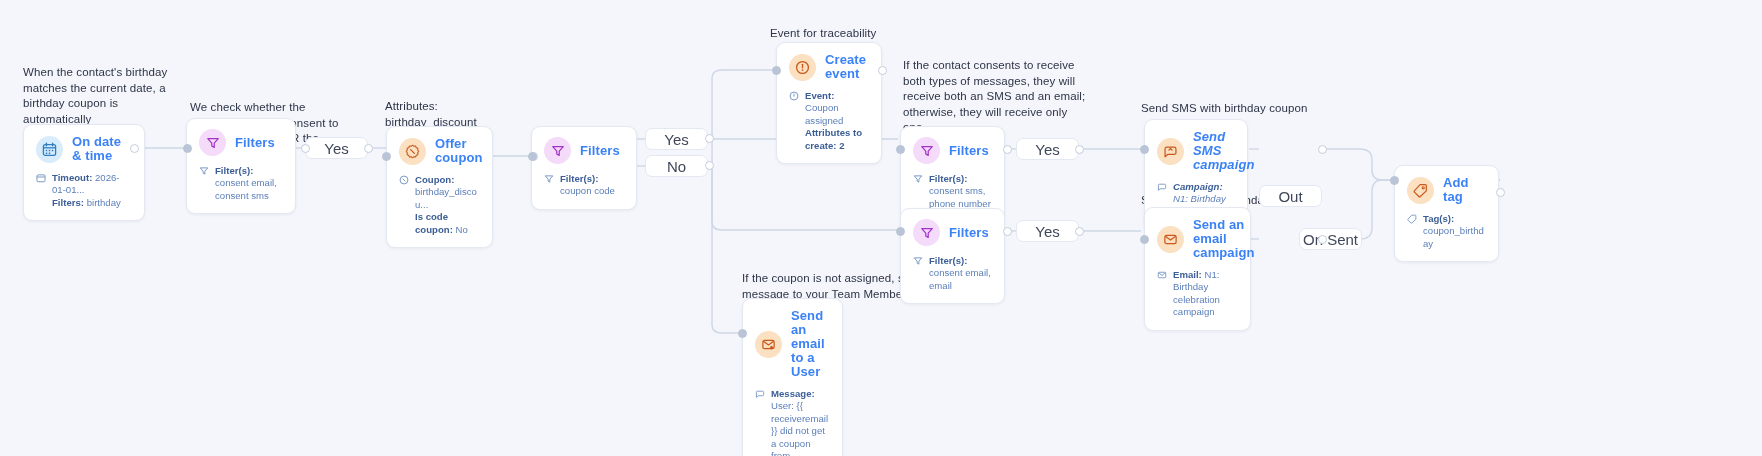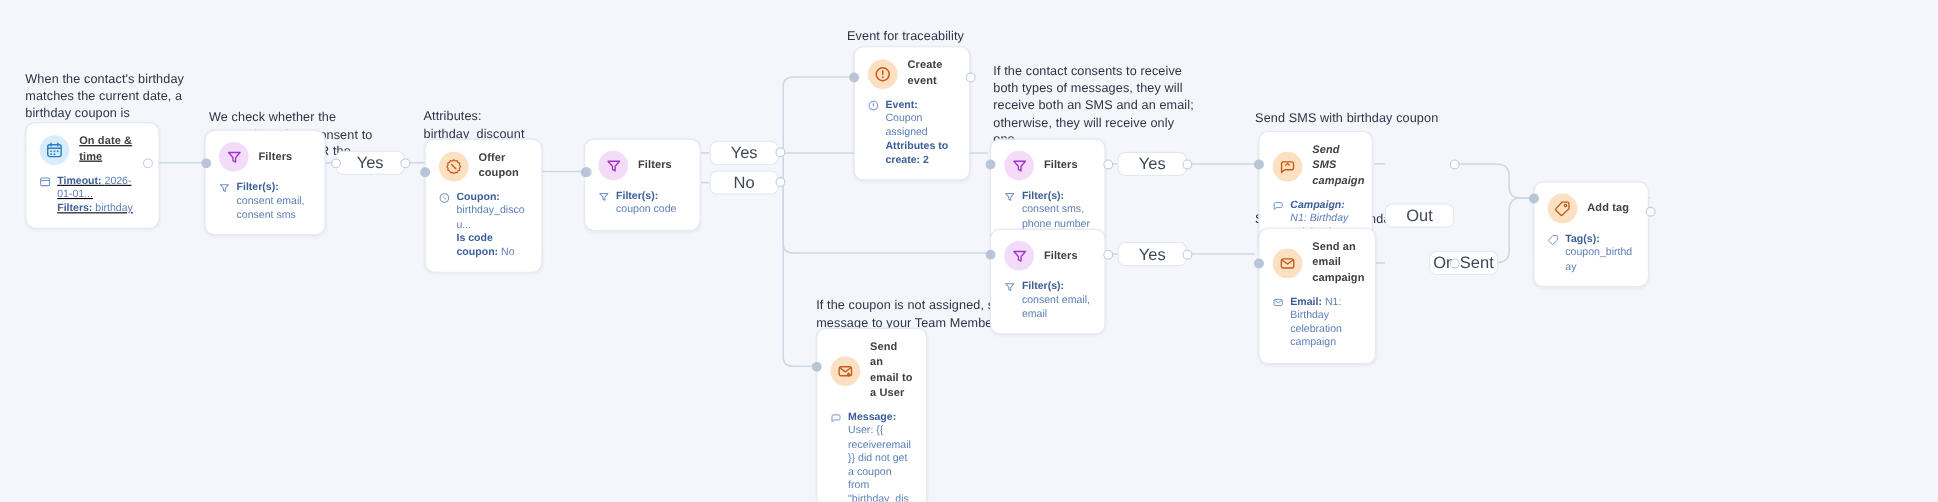--- a/index.html
+++ b/index.html
@@ -35,21 +35,21 @@
   .node-ico {
     width: 27px; height: 27px; border-radius: 50%;
     display: flex; align-items: center; justify-content: center;
     flex: 0 0 27px;
   }
   .node-ico svg { display: block; }
   .ico-blue   { background: #d8ecfb; }
   .ico-purple { background: #f3dbf9; }
   .ico-orange { background: #fbe0c2; }
   .node-title {
-    font-size: 10px; font-weight: bold; color: #404040;
+    font-size: 13px; font-weight: bold; color: #3b82f6;
     line-height: 14px; letter-spacing: .1px;
   }
   .node-body {
     margin-top: 9px;
     font-size: 9.6px; line-height: 12.4px;
     color: #5b7fb9;
     display: flex; gap: 5px; align-items: flex-start;
   }
   .node-body .bico { flex: 0 0 11px; margin-top: 1px; opacity: .85; }
   .node-body b { color: #3c5e96; font-weight: bold; }
@@ -133,21 +133,21 @@
   <div class="note" style="left:903px; top:58px; width:185px;">If the contact consents to receive
 both types of messages, they will
 receive both an SMS and an email;
 otherwise, they will receive only one
 of the two.</div>
   <div class="note" style="left:1141px; top:101px; width:200px;">Send SMS with birthday coupon</div>
   <div class="note" style="left:1141px; top:193px; width:210px;">Send Email with birthday coupon</div>
   <div class="note" style="left:742px; top:271px; width:220px;">If the coupon is not assigned, send a
 message to your Team Member</div>
 
-  <div class="node" style="left:23px; top:111px; width:122px;text-decoration:underline;">
+  <div class="node" style="left:23px; top:124px; width:122px;">
     <div class="node-head">
       <span class="node-ico ico-blue">
         <svg width="15" height="15" viewBox="0 0 16 16">
             <rect x="1.5" y="2.8" width="13" height="11.5" rx="2" fill="none" stroke="#2d7fc4" stroke-width="1.4"></rect>
             <line x1="1.5" y1="6.2" x2="14.5" y2="6.2" stroke="#2d7fc4" stroke-width="1.4"></line>
             <line x1="4.7" y1="1.2" x2="4.7" y2="4" stroke="#2d7fc4" stroke-width="1.4" stroke-linecap="round"></line>
             <line x1="11.3" y1="1.2" x2="11.3" y2="4" stroke="#2d7fc4" stroke-width="1.4" stroke-linecap="round"></line>
             <rect x="4" y="8.3" width="1.6" height="1.6" fill="#2d7fc4"></rect>
             <rect x="7.2" y="8.3" width="1.6" height="1.6" fill="#2d7fc4"></rect>
             <rect x="10.4" y="8.3" width="1.6" height="1.6" fill="#2d7fc4"></rect>

